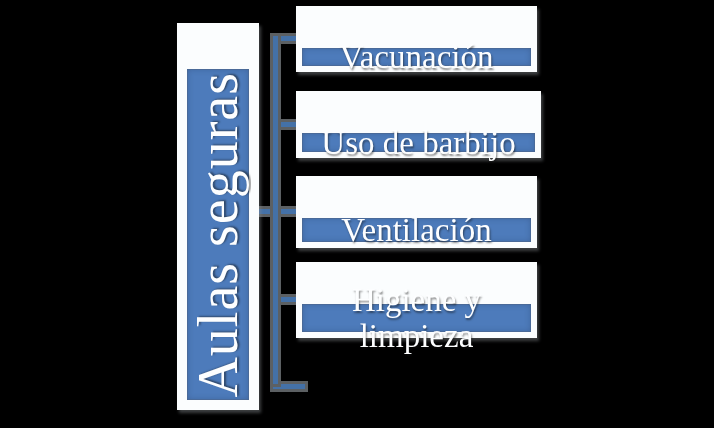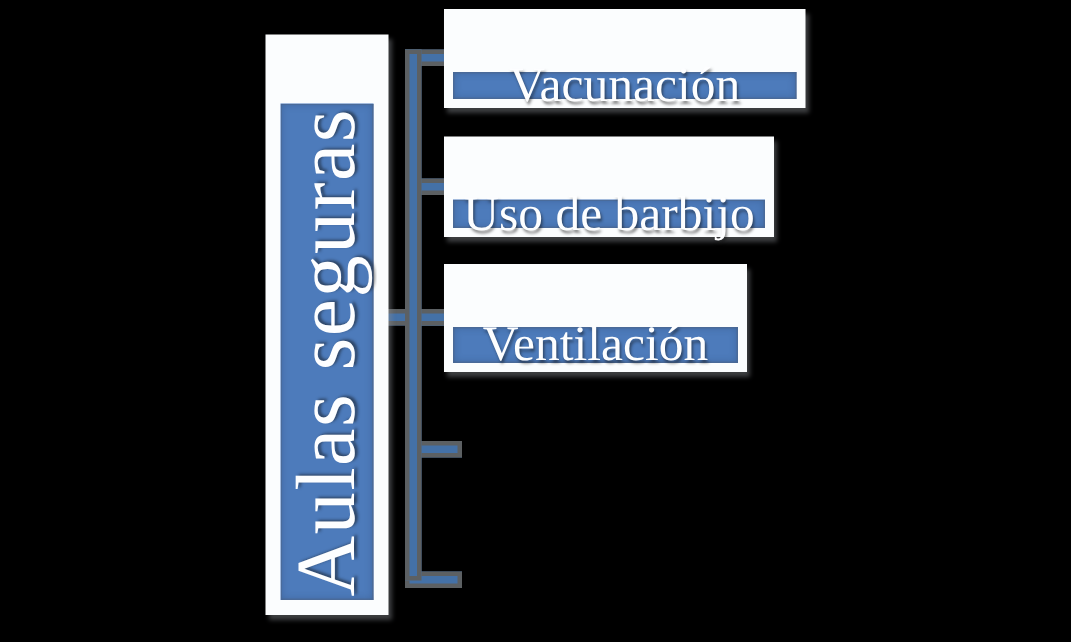--- a/index.html
+++ b/index.html
@@ -56,22 +56,22 @@
     font-size:56px;
     line-height:1;
     white-space:nowrap;
     letter-spacing:1px;
   }
 
   
   .child .node-inner{left:6px;top:6px;right:6px;bottom:6px;}
   .child .node-label{font-size:33px;line-height:36px;width:235px;}
   #child-node-1{left:296px;top:6px;  width:241px;height:66px;}
-  #child-node-2{left:296px;top:91px; width:220px;height:67px;}
-  #child-node-3{left:296px;top:176px;width:202px;height:72px;}
+  #child-node-2{left:296px;top:91px; width:245px;height:67px;}
+  #child-node-3{left:296px;top:176px;width:241px;height:72px;}
   #child-node-4{left:296px;top:262px;width:241px;height:76px;}
   #child-node-5{left:296px;top:349px;width:241px;height:76px;}
 </style>
 </head>
 <body>
 
 <div id="stage">
 
   <div class="conn h" id="conn-trunk"></div>
   <div class="conn h" id="conn-branch-1"></div>
@@ -98,15 +98,20 @@
       <span class="node-label">Uso de barbijo</span>
     </div>
   </div>
 
   <div class="node child" id="child-node-3">
     <div class="node-inner">
       <span class="node-label">Ventilación</span>
     </div>
   </div>
 
+  <div class="node child" id="child-node-4">
+    <div class="node-inner">
+      <span class="node-label">Higiene y limpieza</span>
+    </div>
+  </div>
 
 
 </div>
 
 </body></html>

